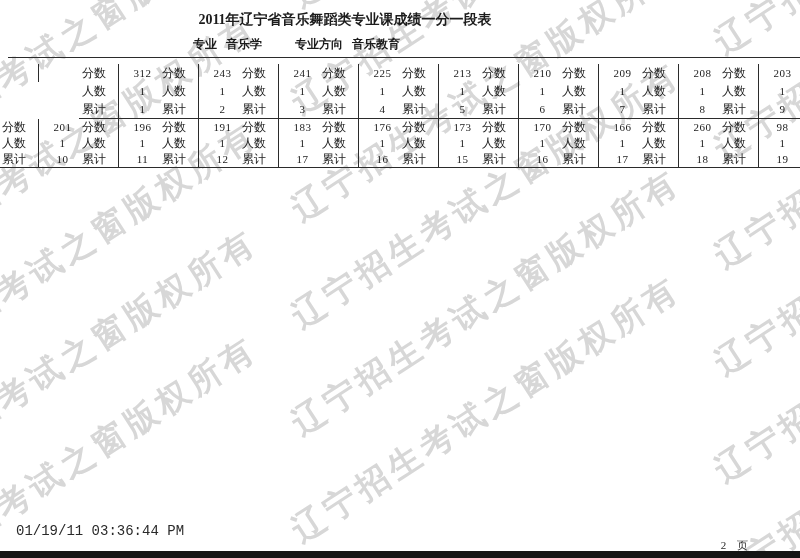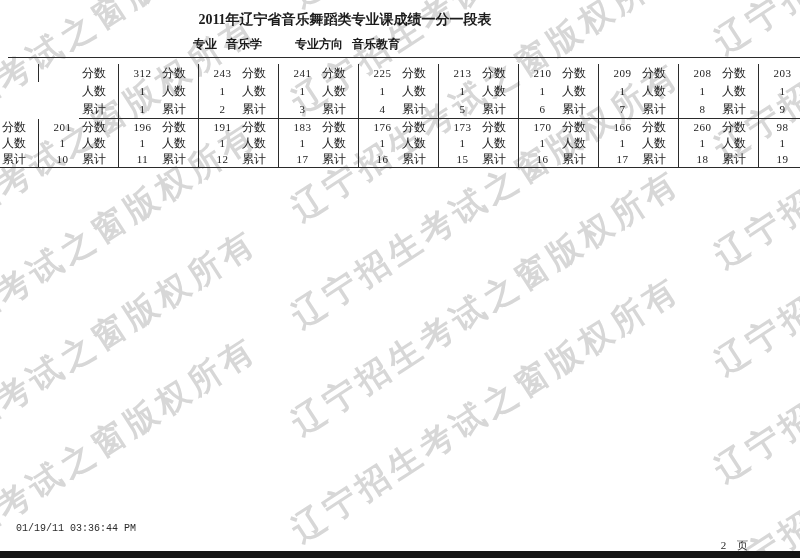--- a/index.html
+++ b/index.html
@@ -67,21 +67,21 @@
   .tlabel.noline { border-right: none; }
   .tval {
     flex: 1; text-align: center;
     font-size: 11px; padding-left: 6px;
     letter-spacing: 0.5px;
   }
   
   .footer-timestamp {
     position: absolute; top: 523px; left: 16px;
     font-family: "Liberation Mono", "DejaVu Sans Mono", monospace;
-    font-size: 10px; color: #2a2a2a; z-index: 2;
+    font-size: 14px; color: #2a2a2a; z-index: 2;
   }
   .footer-page {
     position: absolute; top: 538px; right: 48px;
     font-size: 11px; color: #2a2a2a; z-index: 2;
     letter-spacing: 4px;
   }
   .bottom-bar {
     position: absolute; top: 551px; left: 0; right: 0; height: 7px;
     background: #151515; z-index: 3;
   }

